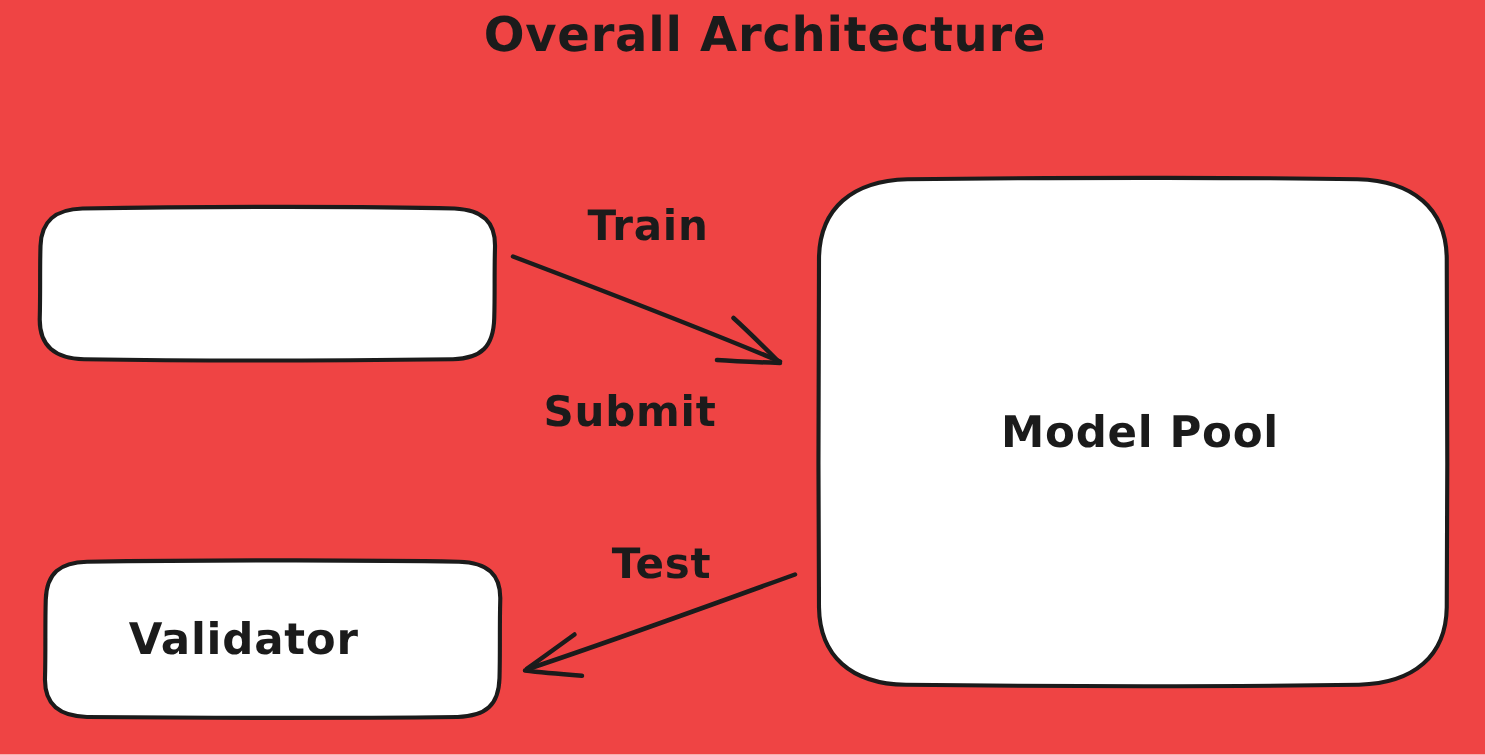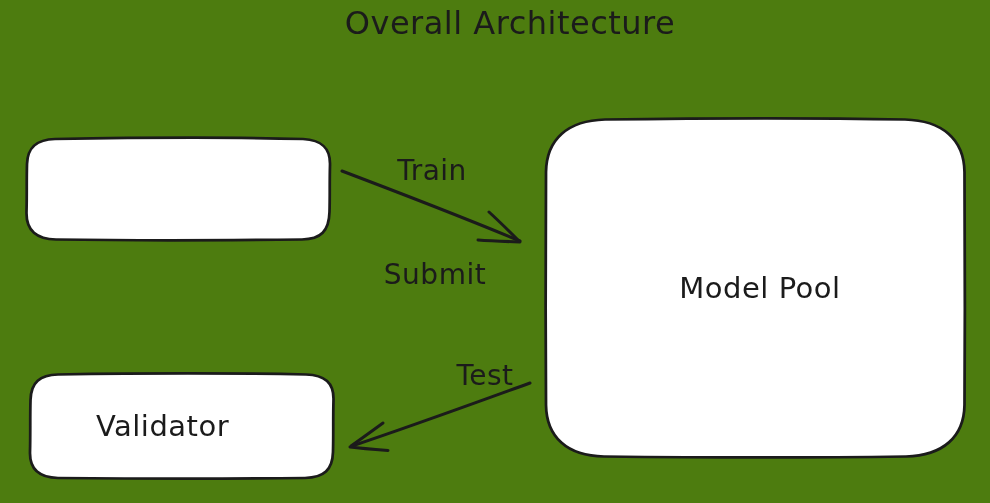--- a/index.html
+++ b/index.html
@@ -5,22 +5,23 @@
   * { margin: 0; padding: 0; box-sizing: border-box; }
   html, body { background: #ffffff; }
   body {
     font-family: "DejaVu Sans", "Liberation Sans", sans-serif;
     color: #1b1b1b;
   }
   .canvas {
     position: relative;
     width: 990px;
     height: 503px;
-    background: #4d7c0f;
+    background: #ef4444;
     overflow: hidden;
+    font-weight: bold;
   }
   .canvas svg {
     position: absolute;
     inset: 0;
   }
   .diagram-title {
     position: absolute;
     top: 4px;
     left: 510px;
     transform: translateX(-50%);
@@ -43,23 +44,23 @@
   .node-label.validator { left: 30px;  top: 374px; width: 265px; height: 104px; }
   .node-label.modelpool { left: 546px; top: 119px; width: 392px; height: 338px; padding-left: 36px; }
   .edge-label {
     position: absolute;
     transform: translateX(-50%);
     font-size: 28px;
     letter-spacing: 0.5px;
     white-space: nowrap;
     color: #1b1b1b;
   }
-  .edge-label.train  { left: 432px; top: 134px; margin-top: 20px; }
-  .edge-label.submit { left: 435px; top: 258px; }
-  .edge-label.test   { left: 441px; top: 359px; margin-left: 44px; }
+  .edge-label.train  { left: 432px; top: 134px; }
+  .edge-label.submit { left: 420px; top: 258px; }
+  .edge-label.test   { left: 441px; top: 359px; }
   path.shape {
     fill: #ffffff;
     stroke: #1b1b1b;
     stroke-width: 2.75;
     stroke-linecap: round;
     stroke-linejoin: round;
   }
   path.edge {
     fill: none;
     stroke: #1b1b1b;

